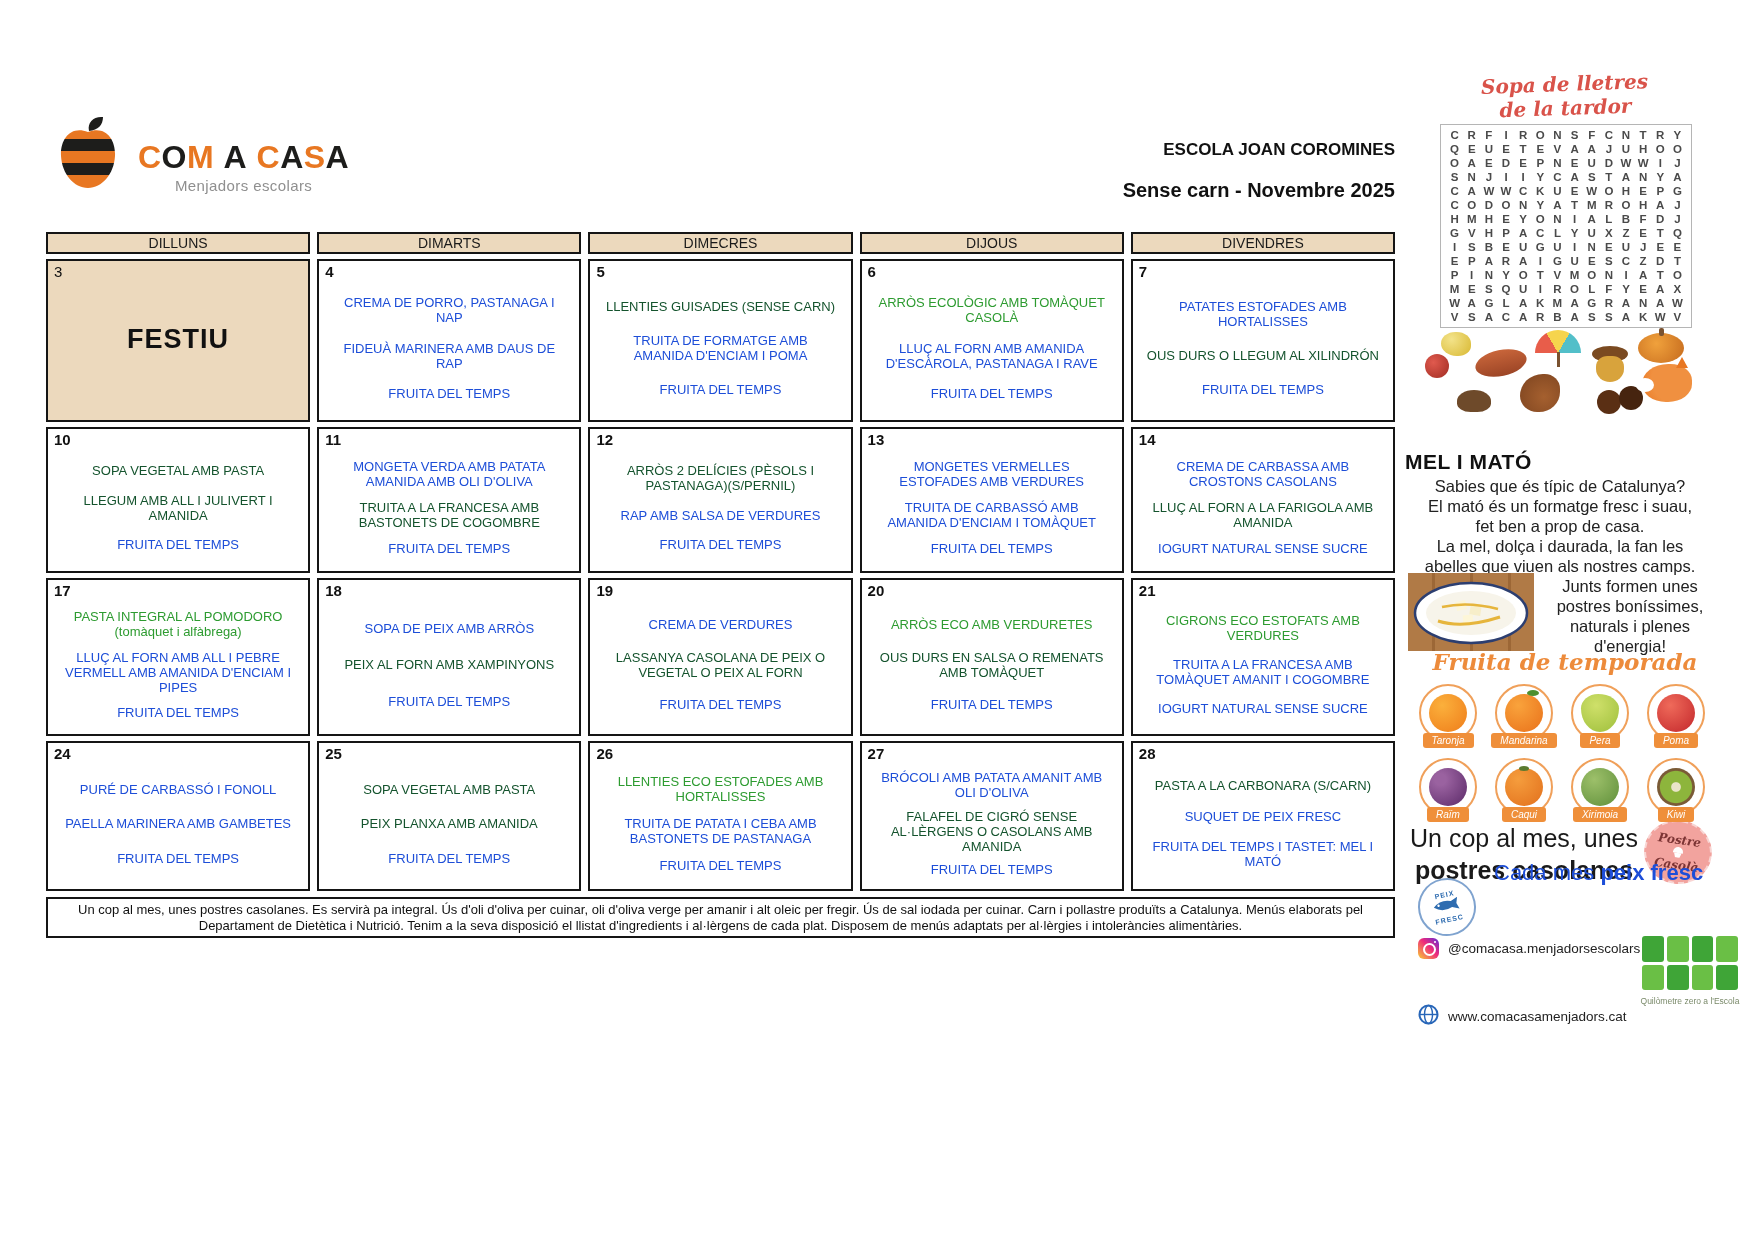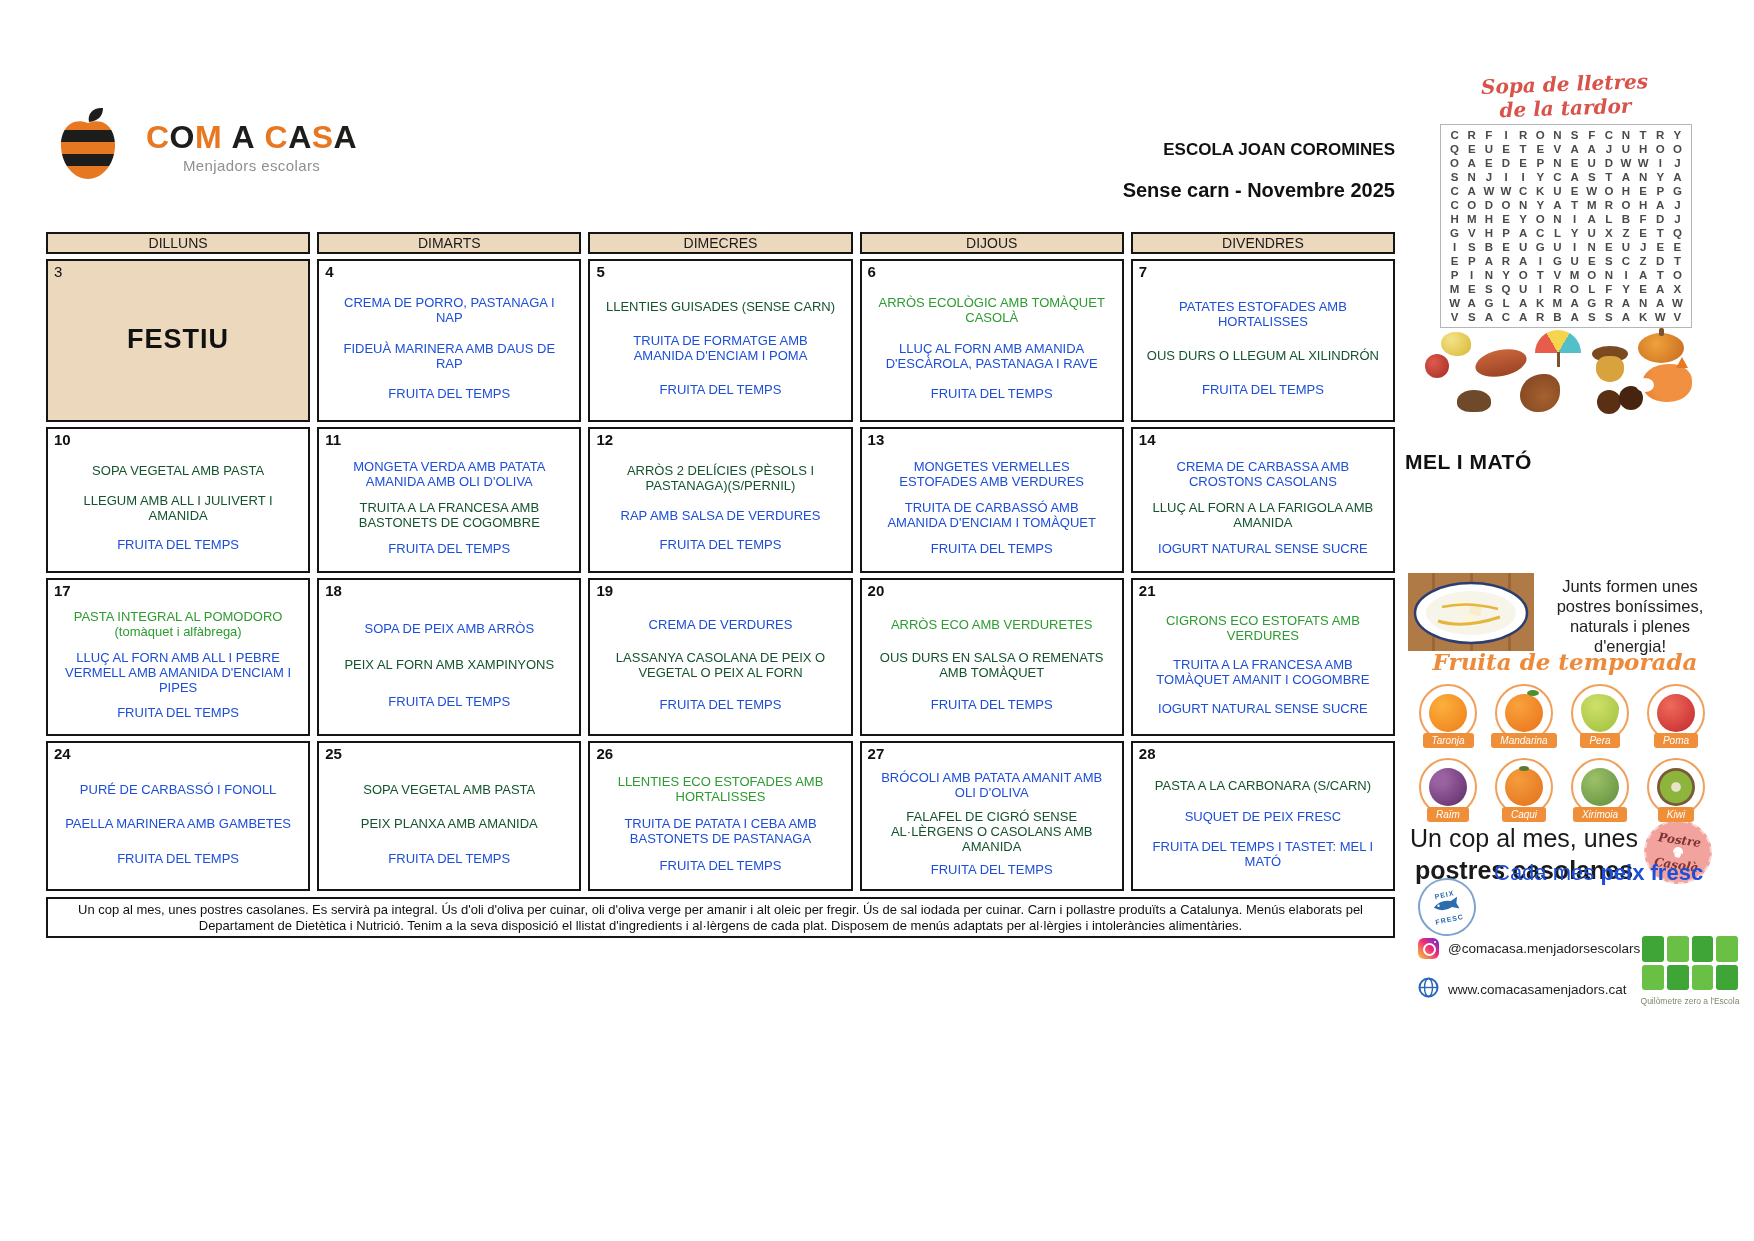--- a/index.html
+++ b/index.html
@@ -1,20 +1,20 @@
 <!DOCTYPE html>
 <html lang="ca"><head>
 <meta charset="utf-8">
 <style>
   html,body{margin:0;padding:0;background:#fff;}
   .page{position:relative;width:1754px;height:1241px;background:#fff;overflow:hidden;
         font-family:"Liberation Sans",sans-serif;color:#111;}
 
   
-  .brand{position:absolute;left:58px;top:107px;display:flex;gap:28px;align-items:flex-start;}
+  .brand{position:absolute;left:58px;top:116px;display:flex;gap:20px;align-items:flex-end;}
   .brand-text{padding-top:14px;}
   .brand-name{font-size:32px;font-weight:bold;letter-spacing:.5px;line-height:32px;}
   .bl-o{color:#e87722;} .bl-k{color:#1d1d1b;}
   .brand-sub{font-size:15px;color:#8f8f8f;letter-spacing:.4px;text-align:center;margin-top:4px;}
 
   
   .school-block{position:absolute;left:1000px;top:140px;width:395px;text-align:right;}
   .school-name{font-size:17px;font-weight:bold;}
   .edition{font-size:20px;font-weight:bold;margin-top:19px;}
 
@@ -124,21 +124,21 @@
   .cupcake::after{content:"";position:absolute;left:3px;top:6px;width:8px;height:5px;background:#fff;
              clip-path:polygon(0 0,100% 0,78% 100%,22% 100%);}
   .stamp-fish{position:absolute;left:1418px;top:878px;width:58px;height:58px;border-radius:50%;
              border:2px solid #7fa3cf;background:#fff;box-sizing:border-box;display:flex;
              flex-direction:column;align-items:center;justify-content:center;transform:rotate(-12deg);}
   .stamp-fish .t{font-size:7px;font-weight:bold;color:#2e6cb0;letter-spacing:1px;}
   .peix-text{position:absolute;left:1494px;top:860px;font-size:22px;color:#1d4ed8;}
   .peix-text b{font-weight:bold;}
   .social-row{position:absolute;display:flex;align-items:center;gap:9px;font-size:13.5px;color:#222;}
   .row-ig{left:1418px;top:938px;}
-  .row-web{left:1418px;top:977px;}
+  .row-web{left:1418px;top:1004px;}
   .ig-icon{width:21px;height:21px;border-radius:6px;position:relative;
              background:linear-gradient(45deg,#f9ce34,#ee2a7b 55%,#6228d7);}
   .ig-icon::before{content:"";position:absolute;left:5px;top:5px;width:9px;height:9px;border:2px solid #fff;border-radius:50%;}
   .ig-icon::after{content:"";position:absolute;right:3px;top:3px;width:2px;height:2px;border-radius:50%;background:#fff;}
   .km-logo{position:absolute;left:1642px;top:936px;width:96px;height:54px;display:grid;
              grid-template-columns:repeat(4,1fr);grid-template-rows:1fr 1fr;gap:3px;}
   .km-logo div{border-radius:3px;}
   .km-a{background:#3fa537;} .km-b{background:#6abf45;}
   .km-caption{position:absolute;left:1620px;top:996px;width:140px;text-align:center;
              font-size:8.5px;color:#7a8a6a;}
@@ -581,20 +581,27 @@
       <div class="ai ai-umbrella"></div>
       <div class="ai ai-acorn"></div>
       <div class="ai ai-pumpkin"></div>
       <div class="ai ai-hedgehog"></div>
       <div class="ai ai-squirrel"></div>
       <div class="ai ai-chestnuts"></div>
       <div class="ai ai-fox"></div>
     </div>
 
   <div class="mim-title">MEL I MATÓ</div>
+  <div class="mim-lines">
+      <div>Sabies que és típic de Catalunya?</div>
+      <div>El mató és un formatge fresc i suau,</div>
+      <div>fet ben a prop de casa.</div>
+      <div>La mel, dolça i daurada, la fan les</div>
+      <div>abelles que viuen als nostres camps.</div>
+    </div>
   <div class="mim-photo">
     <svg width="126" height="78" aria-hidden="true">
       <rect width="126" height="78" fill="#b07a46"></rect>
       <rect x="24" y="0" width="3" height="78" fill="#9c6736"></rect>
       <rect x="62" y="0" width="3" height="78" fill="#9c6736"></rect>
       <rect x="100" y="0" width="3" height="78" fill="#9c6736"></rect>
       <ellipse cx="63" cy="40" rx="56" ry="30" fill="#ffffff" stroke="#2c3e70" stroke-width="2.5"></ellipse>
       <ellipse cx="63" cy="40" rx="45" ry="22" fill="#f7f4ea"></ellipse>
       <rect x="48" y="28" width="10" height="9" fill="#fdf6d8" transform="rotate(-12 53 32)"></rect>
       <rect x="62" y="33" width="11" height="9" fill="#f7eec9" transform="rotate(9 67 37)"></rect>

